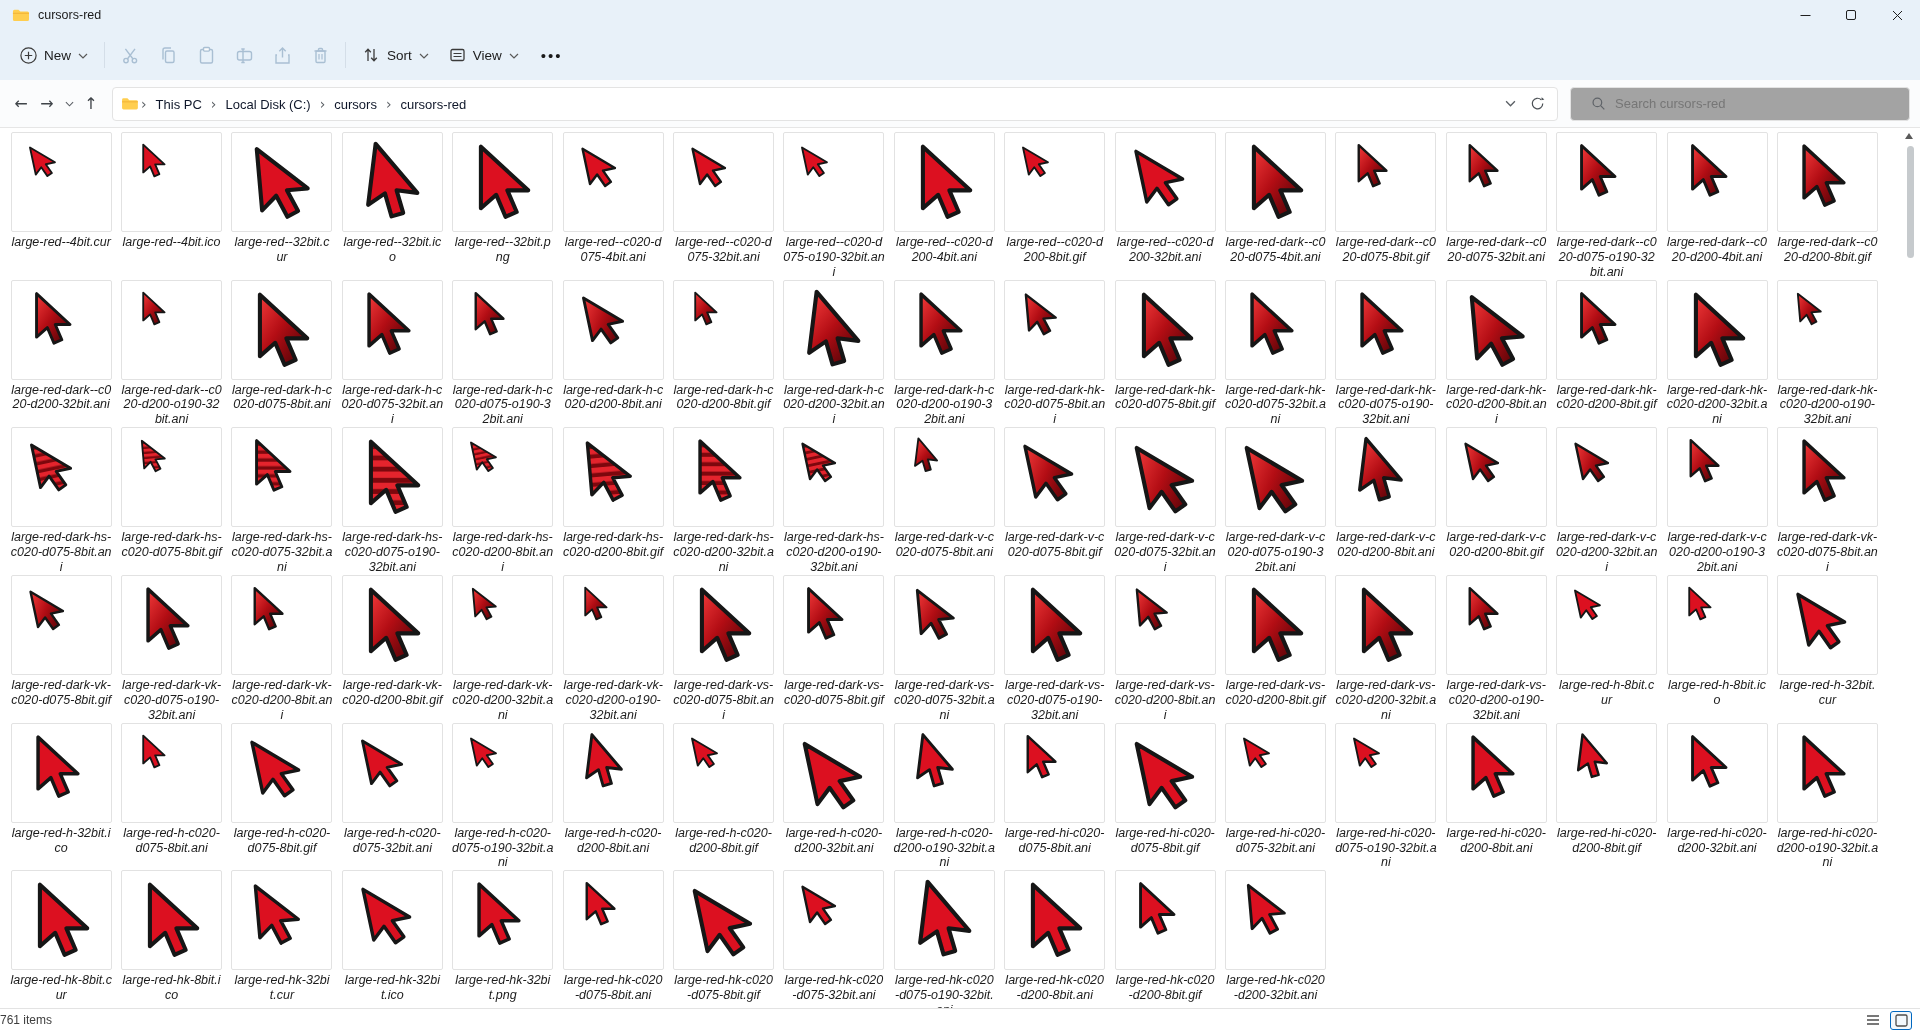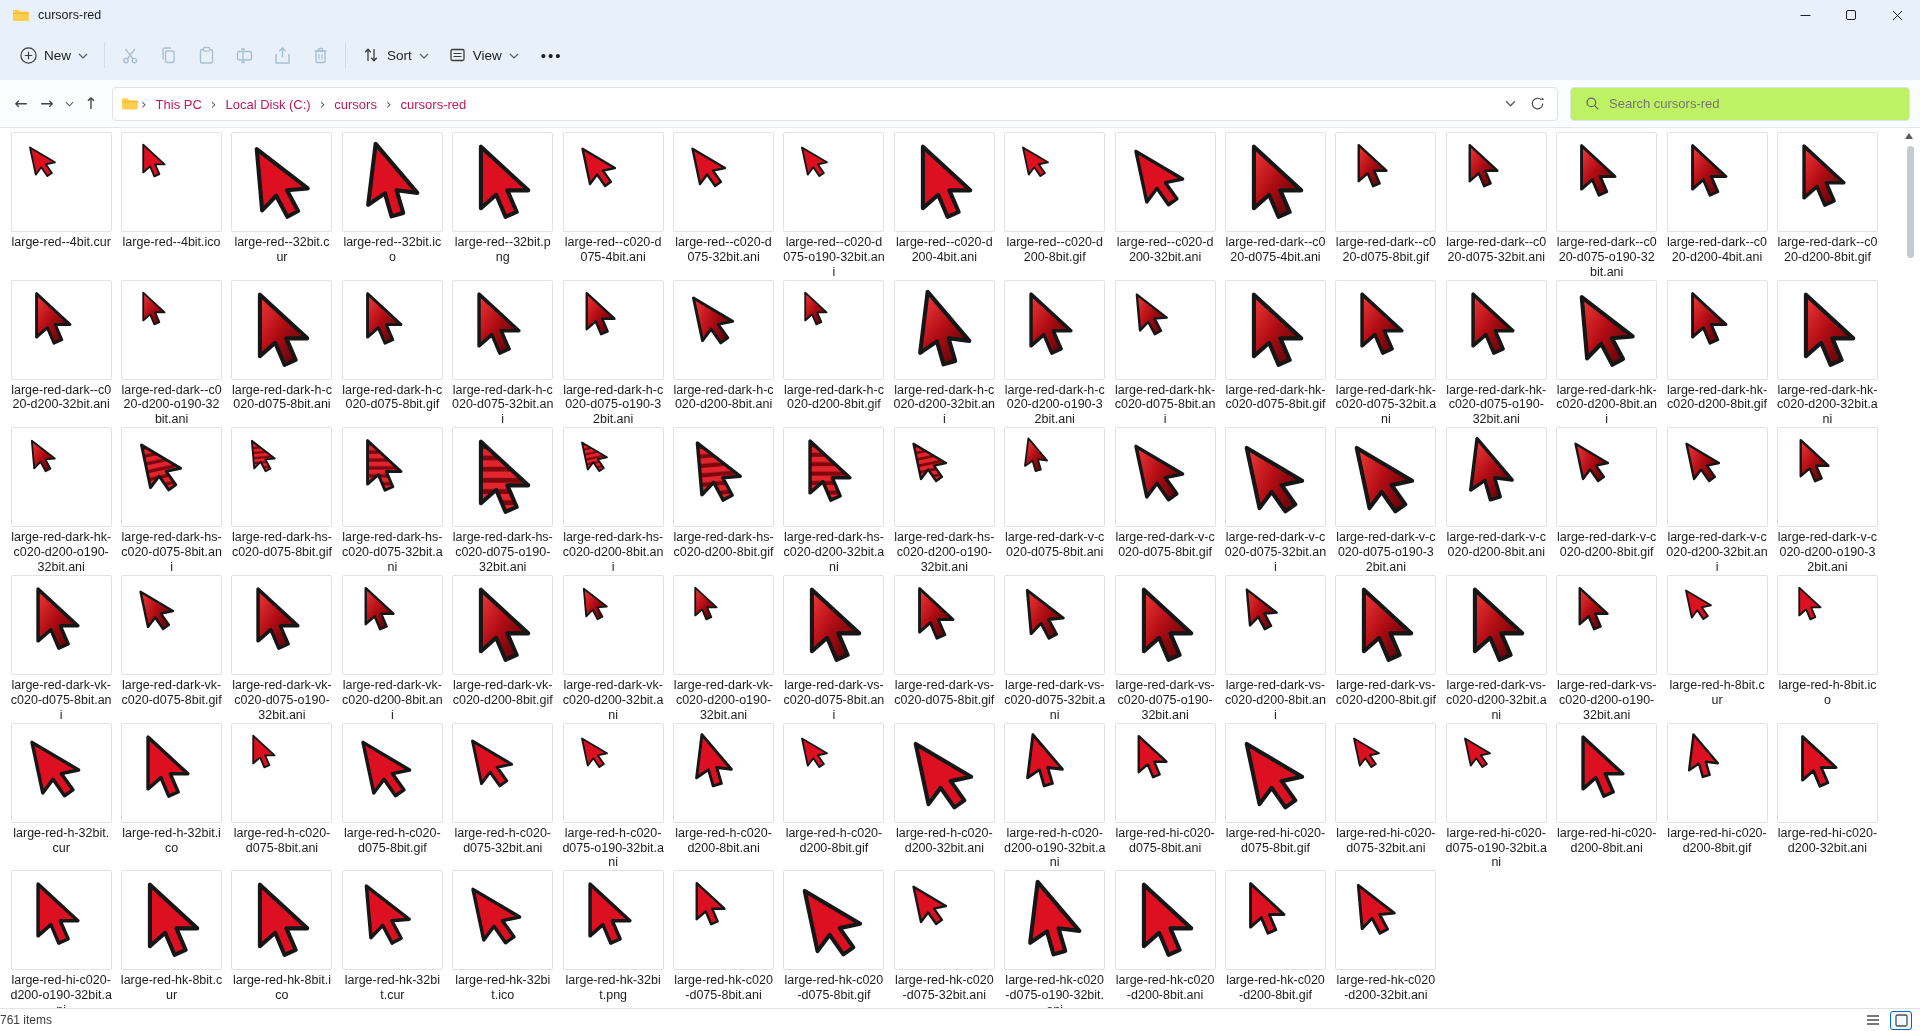--- a/index.html
+++ b/index.html
@@ -23,33 +23,33 @@
   .chev { display:flex; margin-top:2px; }
   .more-dots { font-size:15px; letter-spacing:2px; color:#1b1b1b; padding:0 12px; }
 
   .navbar { position:absolute; left:0; top:80px; width:1920px; height:48px;
     background:#fbfcfd; border-bottom:1px solid #e6e6e6; display:flex; align-items:center; }
   .nav-ic { width:26px; height:30px; display:flex; align-items:center; justify-content:center;
     font-size:16px; color:#3f4449; font-family:"DejaVu Sans",sans-serif; }
   .nav-ic.small { width:18px; }
   .addr-box { margin-left:8px; width:1446px; height:34px; background:#fff; border:1px solid #e3e3e3;
     border-radius:4px; display:flex; align-items:center; padding:0 8px; }
-  .bc-item { font-size:13px; color:#be185d; padding:3px 6px; border-radius:3px; white-space:nowrap; }
+  .bc-item { font-size:13px; color:#0f172a; padding:3px 6px; border-radius:3px; white-space:nowrap; }
   .bc-sep { font-size:14px; color:#5a5f64; padding:0 3px; font-family:"DejaVu Sans",sans-serif; }
   .addr-right { margin-left:auto; display:flex; align-items:center; gap:14px; padding-right:4px; }
-  .search-box { margin-left:12px; width:340px; height:34px; background:#bef264; border:1px solid #e3e3e3;
-    border-radius:4px; display:flex; align-items:center; padding:0 14px; }
+  .search-box { margin-left:12px; width:340px; height:34px; background:#a3a3a3; border:1px solid #e3e3e3;
+    border-radius:4px; display:flex; align-items:center; padding:0 20px; }
   .search-box input { border:none; outline:none; width:100%; margin-left:9px; font-size:13px;
     color:#1b1b1b; font-family:inherit; background:transparent; }
   .search-box input::placeholder { color:#767676; }
 
   
   .content { position:absolute; left:0; top:128px; width:1904px; height:880px; overflow:hidden; }
   .grid { display:grid; grid-template-columns:repeat(17,110.4px); grid-auto-rows:147.7px;
-    padding:4px 0 0 6px; }
+    padding:4px 0 0 6px;font-style:italic; }
   .tile { width:110.4px; display:flex; flex-direction:column; align-items:center; }
   .thumb { width:101px; height:100px; background:#fff; border:1px solid #e2e2e2; border-radius:2px;
     display:flex; align-items:flex-start; justify-content:flex-start; padding:10px 0 0 16px; overflow:hidden; }
   .caption { margin-top:3px; width:108px; padding:0 3px; font-size:12.5px; line-height:14.8px;
     text-align:center; word-break:break-all; color:#1c1c1c; max-height:45px; overflow:hidden; }
 
   
   .scroll-arrow { position:absolute; right:7px; top:133px; width:0; height:0;
     border-left:4px solid transparent; border-right:4px solid transparent; border-bottom:6px solid #5a5a5a; }
   .scroll-thumb { position:absolute; right:6px; top:146px; width:7px; height:112px;
@@ -391,28 +391,20 @@
       <div class="tile">
     <div class="thumb">
           <svg width="76" height="82" viewBox="0 0 20 22" style="transform:rotate(undefineddeg)">
             <path d="M3 1 L3 17.5 L7.1 13.9 L9.6 19.8 L12.6 18.5 L10.1 12.7 L15.7 12.7 Z" fill="url(#gDark)" stroke="#161616" stroke-width="1.1" stroke-linejoin="round"></path>
           </svg>
         </div>
     <div class="caption">large-red-dark-h-c020-d075-8bit.ani</div>
   </div>
       <div class="tile">
     <div class="thumb">
-          <svg width="54" height="58" viewBox="0 0 20 22" style="transform:rotate(undefineddeg)">
-            <path d="M3 1 L3 17.5 L7.1 13.9 L9.6 19.8 L12.6 18.5 L10.1 12.7 L15.7 12.7 Z" fill="url(#gDark)" stroke="#161616" stroke-width="1.1" stroke-linejoin="round"></path>
-          </svg>
-        </div>
-    <div class="caption">large-red-dark-h-c020-d075-8bit.gif</div>
-  </div>
-      <div class="tile">
-    <div class="thumb">
           <svg width="64" height="69" viewBox="0 0 20 22" style="transform:rotate(0deg)">
             <path d="M3 1 L3 17.5 L7.1 13.9 L9.6 19.8 L12.6 18.5 L10.1 12.7 L15.7 12.7 Z" fill="url(#gDark)" stroke="#161616" stroke-width="1.1" stroke-linejoin="round"></path>
           </svg>
         </div>
     <div class="caption">large-red-dark-h-c020-d075-32bit.ani</div>
   </div>
       <div class="tile">
     <div class="thumb">
           <svg width="44" height="48" viewBox="0 0 20 22" style="transform:rotate(undefineddeg)">
             <path d="M3 1 L3 17.5 L7.1 13.9 L9.6 19.8 L12.6 18.5 L10.1 12.7 L15.7 12.7 Z" fill="url(#gDark)" stroke="#161616" stroke-width="1.1" stroke-linejoin="round"></path>

